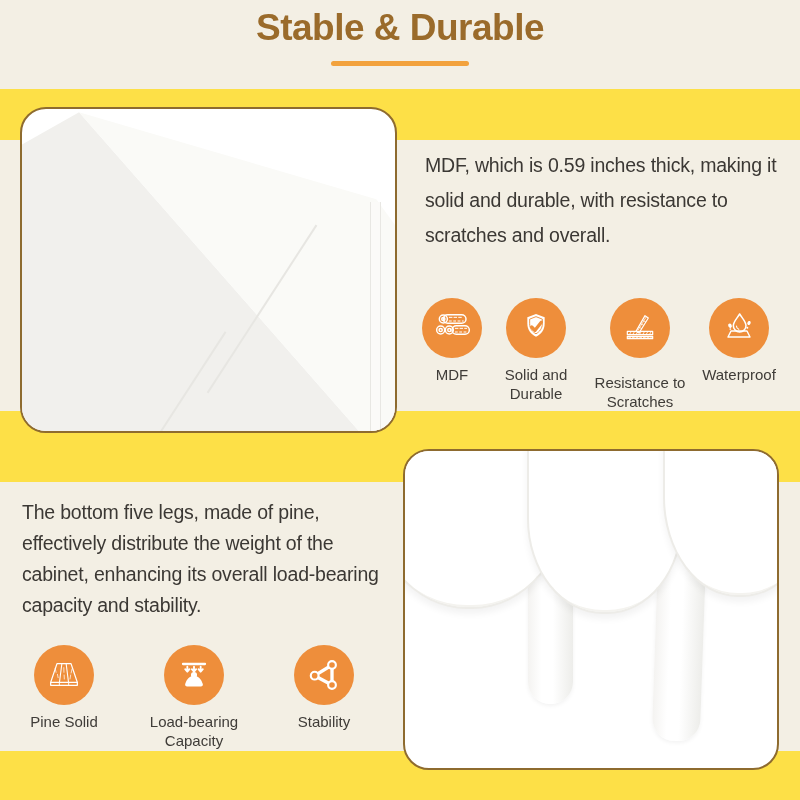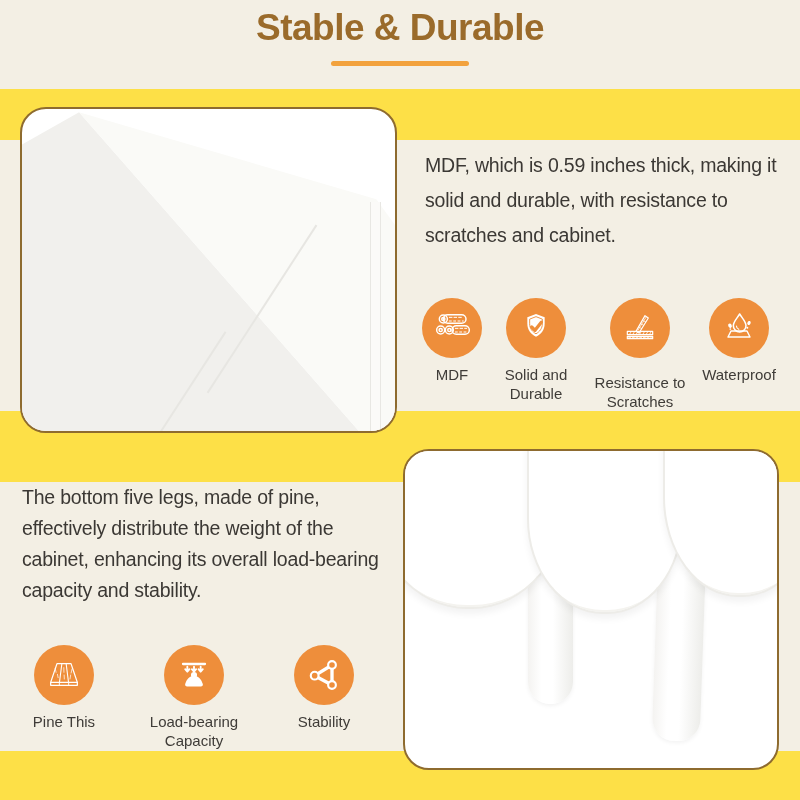--- a/index.html
+++ b/index.html
@@ -54,21 +54,21 @@
   #arch-1{left:-35px;top:-70px;width:195px;height:226px;
     border-radius:0 0 97px 97px / 0 0 115px 115px;}
   #arch-2{left:122px;top:-60px;width:152px;height:221px;
     border-radius:0 0 76px 76px / 0 0 95px 95px;}
   #arch-3{left:258px;top:-70px;width:150px;height:214px;
     border-radius:0 0 75px 75px / 0 0 100px 100px;}
 
   
   .paragraph{position:absolute;color:#3B3834;font-size:19.5px;letter-spacing:-0.2px;}
   #top-paragraph{left:425px;top:148px;width:370px;line-height:35px;}
-  #bottom-paragraph{left:22px;top:482px;width:380px;line-height:31px;}
+  #bottom-paragraph{left:22px;top:497px;width:380px;line-height:31px;}
 
   
   .feature{position:absolute;width:110px;display:flex;flex-direction:column;align-items:center;}
   .feature.wide{width:124px;}
   .feature .circle{width:60px;height:60px;border-radius:50%;background:#EE8E3B;
     display:flex;align-items:center;justify-content:center;flex:0 0 auto;}
   .feature .label{margin-top:7px;font-size:15px;line-height:19px;color:#3F3C38;text-align:center;}
   .feature svg{display:block;}
 
   #feature-mdf{left:397px;top:298px;}
@@ -103,21 +103,21 @@
     <div class="leg" id="leg-1"></div>
     <div class="leg" id="leg-2"></div>
     <div class="arch" id="arch-1"></div>
     <div class="arch" id="arch-2"></div>
     <div class="arch" id="arch-3"></div>
   </div>
 
   <div class="paragraph" id="top-paragraph">
     <div>MDF, which is 0.59 inches thick, making it</div>
     <div>solid and durable, with resistance to</div>
-    <div>scratches and cabinet.</div>
+    <div>scratches and overall.</div>
   </div>
 
   <div class="paragraph" id="bottom-paragraph">
     <div>The bottom five legs, made of pine,</div>
     <div>effectively distribute the weight of the</div>
     <div>cabinet, enhancing its overall load-bearing</div>
     <div>capacity and stability.</div>
   </div>
 
   <div class="feature" id="feature-mdf">
@@ -184,21 +184,21 @@
   <div class="feature wide" id="feature-pine">
     <div class="circle">
       <svg width="40" height="40" viewBox="0 0 60 60" fill="none" stroke="#ffffff" stroke-width="1.9" stroke-linecap="round" stroke-linejoin="round">
         <path d="M19.5 13 h21 L50 41 H10 Z"></path>
         <path d="M10 41 v4.5 h40 V41"></path>
         <path d="M26.8 13 L23.2 41 M33.2 13 L36.8 41" stroke-width="1.6"></path>
         <path d="M23 41 v4.5 M37 41 v4.5" stroke-width="1.4"></path>
         <path d="M16.8 20 l1.3 6 M20.2 29 l1 5 M29.7 19 l0.2 7 M30.2 30 l0.3 6 M42 21 l-1.3 6 M40 30 l-1 6" stroke-width="1.1"></path>
       </svg>
     </div>
-    <div class="label">Pine This</div>
+    <div class="label">Pine Solid</div>
   </div>
 
   <div class="feature wide" id="feature-load">
     <div class="circle">
       <svg width="40" height="40" viewBox="0 0 60 60" fill="none" stroke="#ffffff" stroke-linecap="round" stroke-linejoin="round">
         <line x1="13.5" y1="13.5" x2="46.5" y2="13.5" stroke-width="3.4"></line>
         <path d="M20 17.5 v7 M16.8 21.3 L20 25 L23.2 21.3" stroke-width="2.8"></path>
         <path d="M30 17.5 v7 M26.8 21.3 L30 25 L33.2 21.3" stroke-width="2.8"></path>
         <path d="M40 17.5 v7 M36.8 21.3 L40 25 L43.2 21.3" stroke-width="2.8"></path>
         <circle cx="30" cy="30" r="4.6" fill="#ffffff" stroke="none"></circle>

